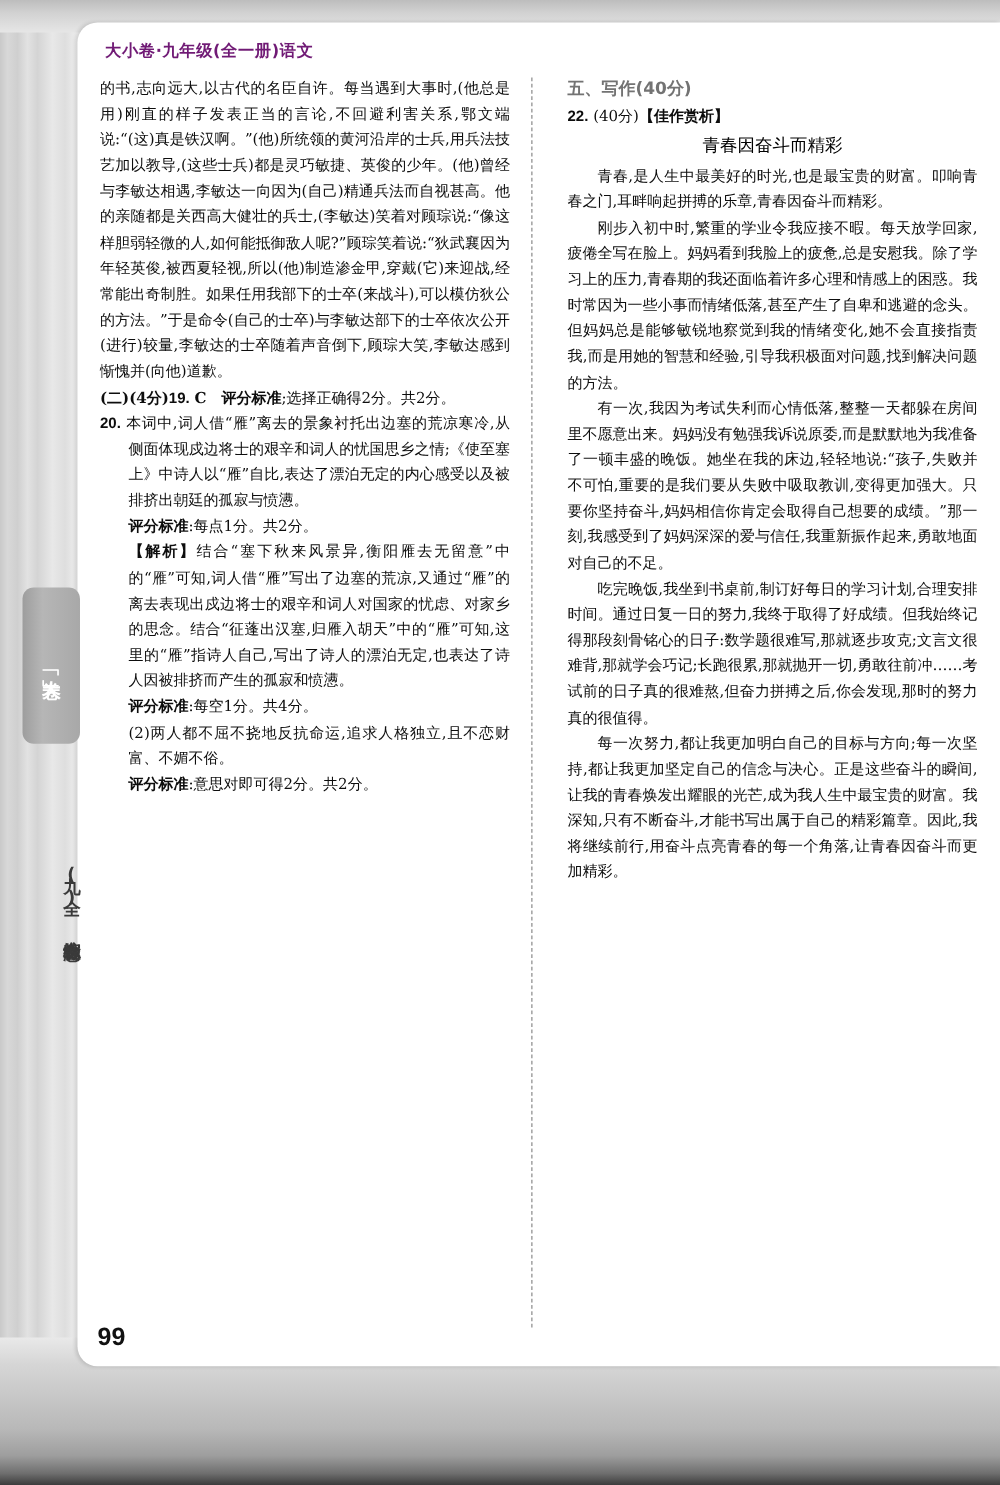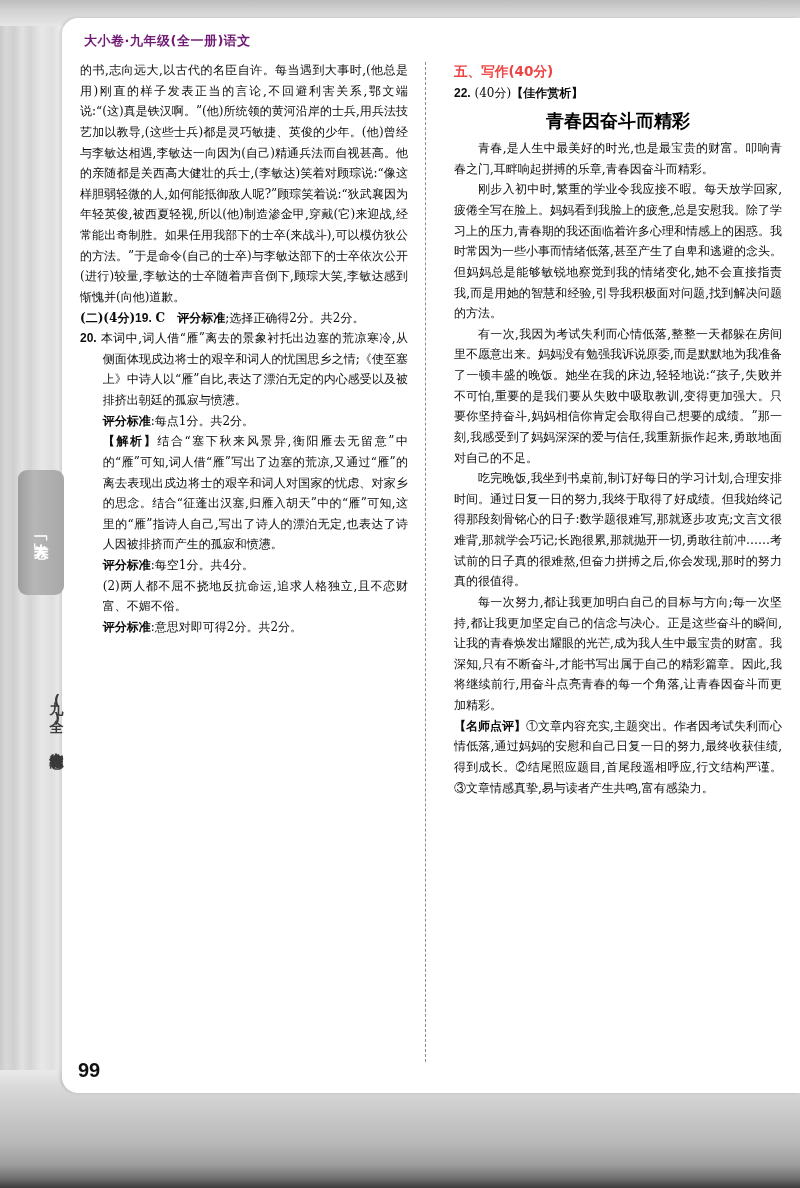--- a/index.html
+++ b/index.html
@@ -162,31 +162,31 @@
   }
   .p.sub {
     padding-left: 1.9em;
     text-indent: 0;
   }
   .bold { font-weight: 700; }
   .section-head {
     font-size: 13.6px;
     font-weight: 700;
     line-height: 1.72;
-    color: #ef4444;
+    color: #737373;
     margin: 0;
     font-family: "DejaVu Sans", "Liberation Sans", sans-serif;
   }
   .qnum {
     font-weight: 700;
     font-family: "Liberation Sans", sans-serif;
   }
   .essay-title {
-    font-size: 18px;
-    font-weight: 700;
+    font-size: 14px;
+    font-weight: 400;
     text-align: center;
     line-height: 1.9;
     margin: 0;
     color: #000;
     font-family: "DejaVu Sans", "Liberation Sans", sans-serif;
   }
 
   
   #page-number {
     position: absolute;
@@ -251,21 +251,20 @@
         <p class="p flow"><span class="qnum">22.</span> <span>(40分)</span><span class="bold">【佳作赏析】</span></p>
 
         <p class="essay-title">青春因奋斗而精彩</p>
 
         <p class="p indent">青春,是人生中最美好的时光,也是最宝贵的财富。叩响青春之门,耳畔响起拼搏的乐章,青春因奋斗而精彩。</p>
         <p class="p indent">刚步入初中时,繁重的学业令我应接不暇。每天放学回家,疲倦全写在脸上。妈妈看到我脸上的疲惫,总是安慰我。除了学习上的压力,青春期的我还面临着许多心理和情感上的困惑。我时常因为一些小事而情绪低落,甚至产生了自卑和逃避的念头。但妈妈总是能够敏锐地察觉到我的情绪变化,她不会直接指责我,而是用她的智慧和经验,引导我积极面对问题,找到解决问题的方法。</p>
         <p class="p indent">有一次,我因为考试失利而心情低落,整整一天都躲在房间里不愿意出来。妈妈没有勉强我诉说原委,而是默默地为我准备了一顿丰盛的晚饭。她坐在我的床边,轻轻地说:“孩子,失败并不可怕,重要的是我们要从失败中吸取教训,变得更加强大。只要你坚持奋斗,妈妈相信你肯定会取得自己想要的成绩。”那一刻,我感受到了妈妈深深的爱与信任,我重新振作起来,勇敢地面对自己的不足。</p>
         <p class="p indent">吃完晚饭,我坐到书桌前,制订好每日的学习计划,合理安排时间。通过日复一日的努力,我终于取得了好成绩。但我始终记得那段刻骨铭心的日子:数学题很难写,那就逐步攻克;文言文很难背,那就学会巧记;长跑很累,那就抛开一切,勇敢往前冲……考试前的日子真的很难熬,但奋力拼搏之后,你会发现,那时的努力真的很值得。</p>
         <p class="p indent">每一次努力,都让我更加明白自己的目标与方向;每一次坚持,都让我更加坚定自己的信念与决心。正是这些奋斗的瞬间,让我的青春焕发出耀眼的光芒,成为我人生中最宝贵的财富。我深知,只有不断奋斗,才能书写出属于自己的精彩篇章。因此,我将继续前行,用奋斗点亮青春的每一个角落,让青春因奋斗而更加精彩。</p>
 
-        <p class="p flow"><span class="bold">【名师点评】</span><span>①文章内容充实,主题突出。作者因考试失利而心情低落,通过妈妈的安慰和自己日复一日的努力,最终收获佳绩,得到成长。②结尾照应题目,首尾段遥相呼应,行文结构严谨。③文章情感真挚,易与读者产生共鸣,富有感染力。</span></p>
 
       </div>
 
     </div>
   </div>
 
   <div id="page-number">99</div>
 
 </div>
 

